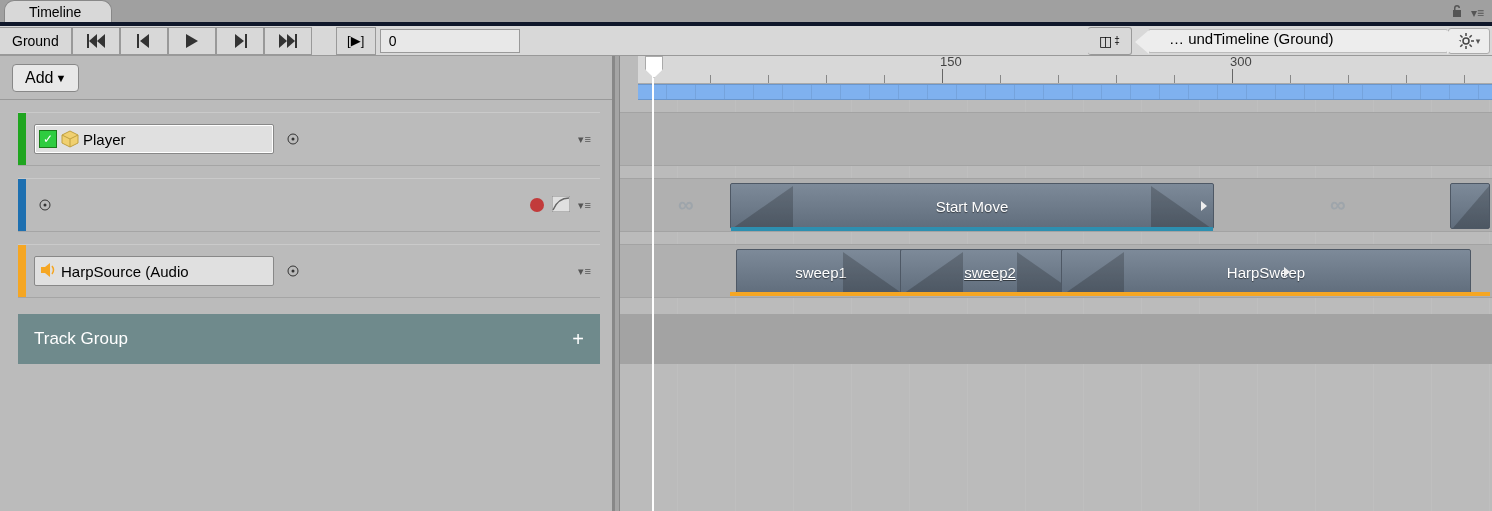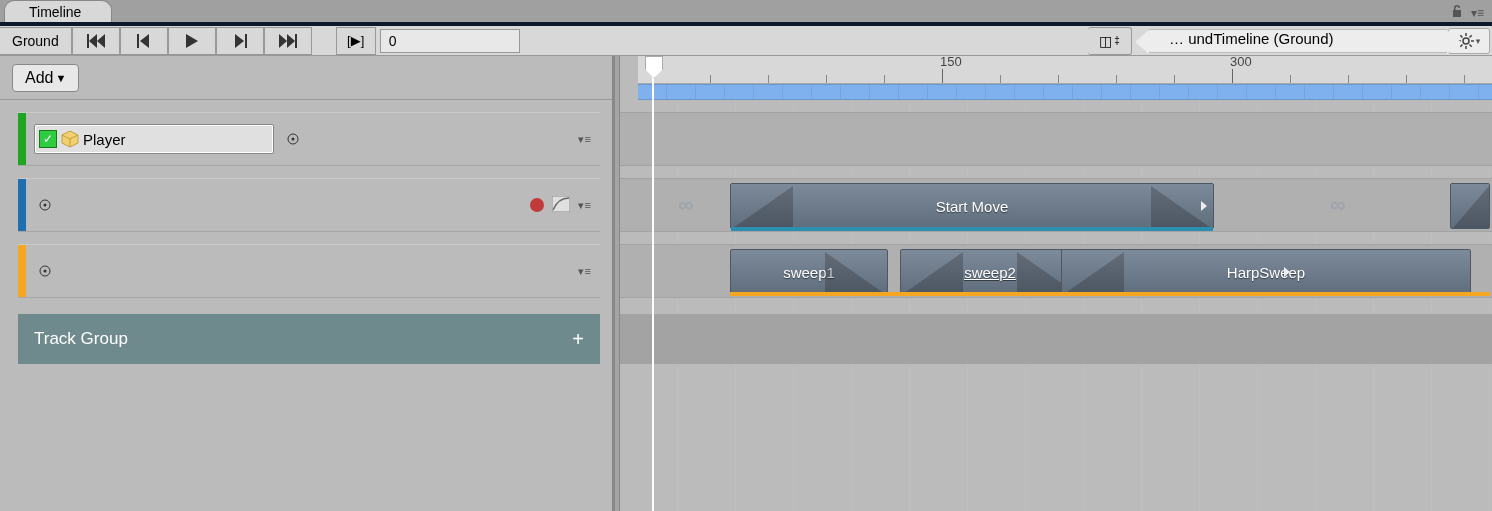--- a/index.html
+++ b/index.html
@@ -215,20 +215,29 @@
                 <rect x="0" y="0" width="18" height="16" fill="#e0e0e0" stroke="#888"></rect>
                 <path d="M1 14 Q6 2 17 2" fill="none" stroke="#666" stroke-width="1.5"></path>
               </svg>
           </span>
           <span class="mini-menu">▾≡</span>
         </div>
       </div>
 
       <div class="track-row">
         <div class="track-color color-orange"></div>
+        <div class="track-binding">
+          <span class="speaker">
+            <svg width="18" height="18" viewBox="0 0 18 18">
+                <polygon points="2,6 6,6 11,2 11,16 6,12 2,12" fill="#f5a623"></polygon>
+                <path d="M13 5 Q16 9 13 13" fill="none" stroke="#f5a623" stroke-width="1.5"></path>
+              </svg>
+          </span>
+          <span class="name">HarpSource (Audio</span>
+        </div>
         <div class="track-picker">
           <svg width="14" height="14" viewBox="0 0 14 14">
               <circle cx="7" cy="7" r="5" fill="none" stroke="#333" stroke-width="1"></circle>
               <circle cx="7" cy="7" r="1.5" fill="#333"></circle>
             </svg>
         </div>
         <div class="track-extras">
           <span class="mini-menu">▾≡</span>
         </div>
       </div>
@@ -290,21 +299,21 @@
         </div>
         <span class="infinity" style="left:710px;">∞</span>
         <div class="clip" style="left:830px;width:40px;">
            <svg class="ease-in" style="width:36px" viewBox="0 0 36 42">
               <polygon points="0,42 36,0 36,42" fill="rgba(0,0,0,0.2)"></polygon>
             </svg>
         </div>
       </div>
 
       <div class="track-lane">
-        <div class="clip" style="left:110px;width:158px;">
+        <div class="clip" style="left:116px;width:170px;">
           <span>sweep1</span>
           <svg class="ease-out" viewBox="0 0 60 42">
               <polygon points="0,0 60,42 0,42" fill="rgba(0,0,0,0.2)"></polygon>
             </svg>
         </div>
         <div class="clip" style="left:280px;width:180px;text-decoration:underline;">
           <svg class="ease-in" viewBox="0 0 60 42">
               <polygon points="0,42 60,0 60,42" fill="rgba(0,0,0,0.2)"></polygon>
             </svg>
           <span>sweep2</span>

